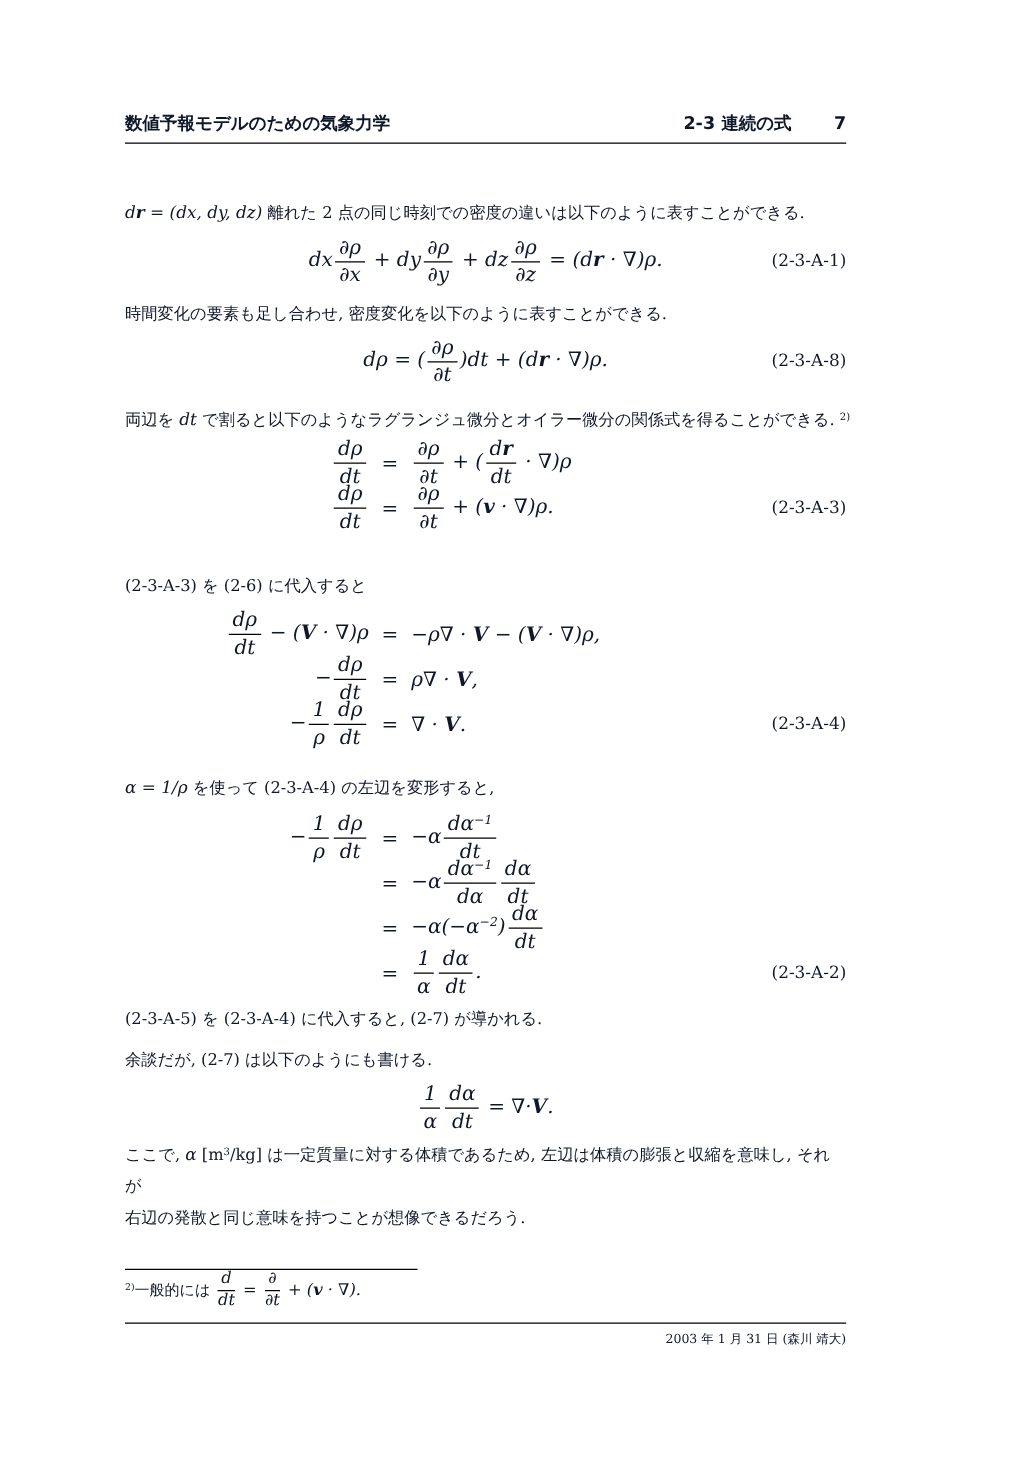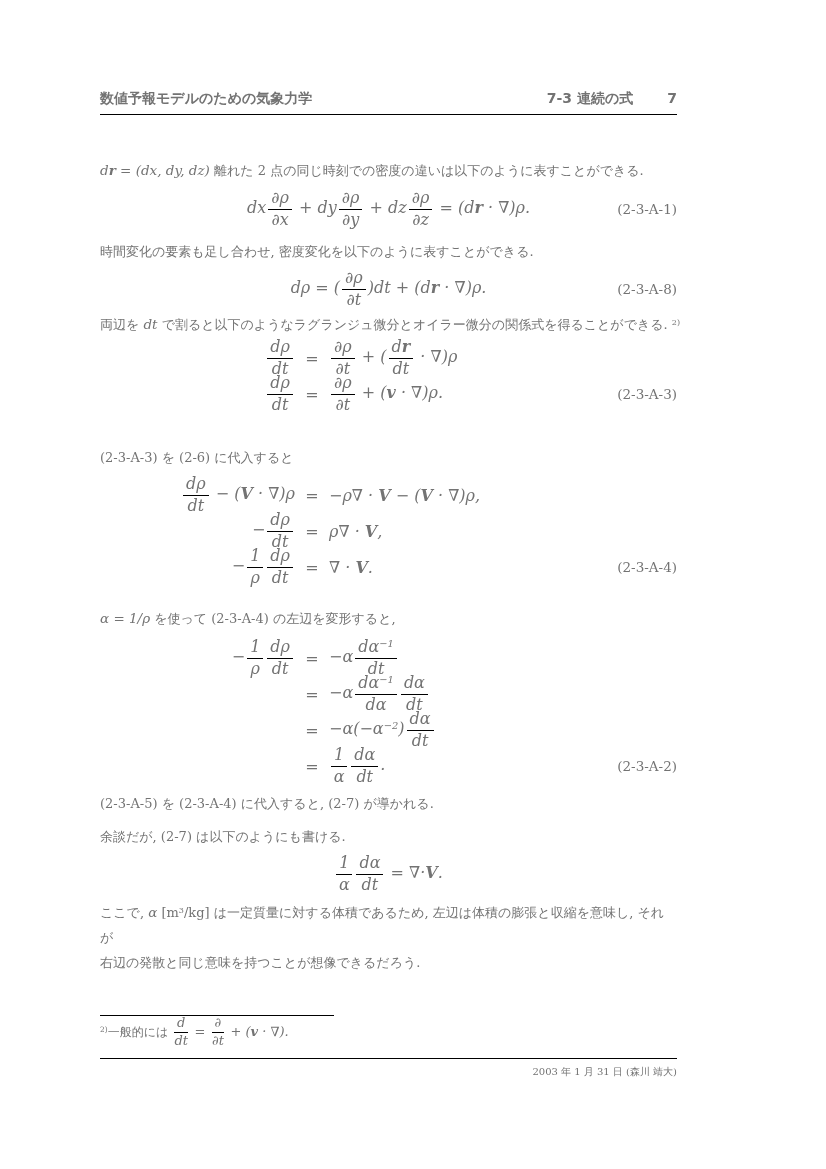--- a/index.html
+++ b/index.html
@@ -1,16 +1,16 @@
 <!DOCTYPE html>
 <html><head>
 <meta charset="utf-8">
 <style>
   html,body{margin:0;padding:0;background:#e8e8e8;}
-  .page{position:relative;width:826px;height:1169px;background:#ffffff;color:#737373;
+  .page{position:relative;width:826px;height:1169px;background:#ffffff;color:#0f172a;
         font-family:"DejaVu Serif","Liberation Serif",serif;overflow:hidden;margin:0 auto;}
 
   
   .header{position:absolute;left:100px;top:90px;width:577px;display:flex;align-items:baseline;
           font-family:"DejaVu Sans","Liberation Sans",sans-serif;font-weight:bold;font-size:14px;
           border-bottom:1.5px solid #000;padding-bottom:6px;}
   .header .spacer{flex:1;}
   .header .pagenum{margin-left:34px;}
 
   
@@ -34,21 +34,21 @@
   .frac .fnum{display:block;padding:0 3px 1px;border-bottom:1px solid #000;}
   .frac .fden{display:block;padding-top:1px;}
   sup{font-size:0.62em;vertical-align:baseline;position:relative;top:-0.55em;line-height:0;}
   .vec{font-weight:bold;}
 
   
   .k-p1{margin-top:44px;}
   .k-eq1{margin-top:2px;}
   .k-p2{margin-top:6px;}
   .k-eq2{margin-top:2px;height:44px;}
-  .k-p3{margin-top:0;white-space:nowrap;}
+  .k-p3{margin-top:12px;white-space:nowrap;}
   .k-eq3{margin-top:2px;}
   .k-p4{margin-top:32px;}
   .k-eq4{margin-top:6px;}
   .k-p5{margin-top:20px;}
   .k-eq5{margin-top:8px;}
   .k-p6{margin-top:6px;}
   .k-p7{margin-top:6px;}
   .k-eq6{margin-top:2px;height:44px;}
   .k-p8{margin-top:4px;line-height:25px;}
 
@@ -61,21 +61,21 @@
   .footer{position:absolute;left:100px;top:1062px;width:577px;text-align:right;
           font-size:10px;line-height:20px;}
 </style>
 </head>
 <body>
 
 <div class="page">
   <div class="header">
     <span>数値予報モデルのための気象力学</span>
     <span class="spacer"></span>
-    <span>7-3 連続の式</span>
+    <span>2-3 連続の式</span>
     <span class="pagenum">7</span>
   </div>
 
   <div class="content" id="doc-content">
       <div class="para k-p1"><span class="math">d<b class="vec">r</b> = (dx, dy, dz)</span> 離れた 2 点の同じ時刻での密度の違いは以下のように表すことができる.</div>
       <div class="eq k-eq1">
         <span class="math">dx<span class="frac"><span class="fnum">∂ρ</span><span class="fden">∂x</span></span> + dy<span class="frac"><span class="fnum">∂ρ</span><span class="fden">∂y</span></span> + dz<span class="frac"><span class="fnum">∂ρ</span><span class="fden">∂z</span></span> = (d<b class="vec">r</b> · ∇)ρ.</span>
         <span class="eqnum">(2-3-A-1)</span>
       </div>
       <div class="para k-p2">時間変化の要素も足し合わせ, 密度変化を以下のように表すことができる.</div>

